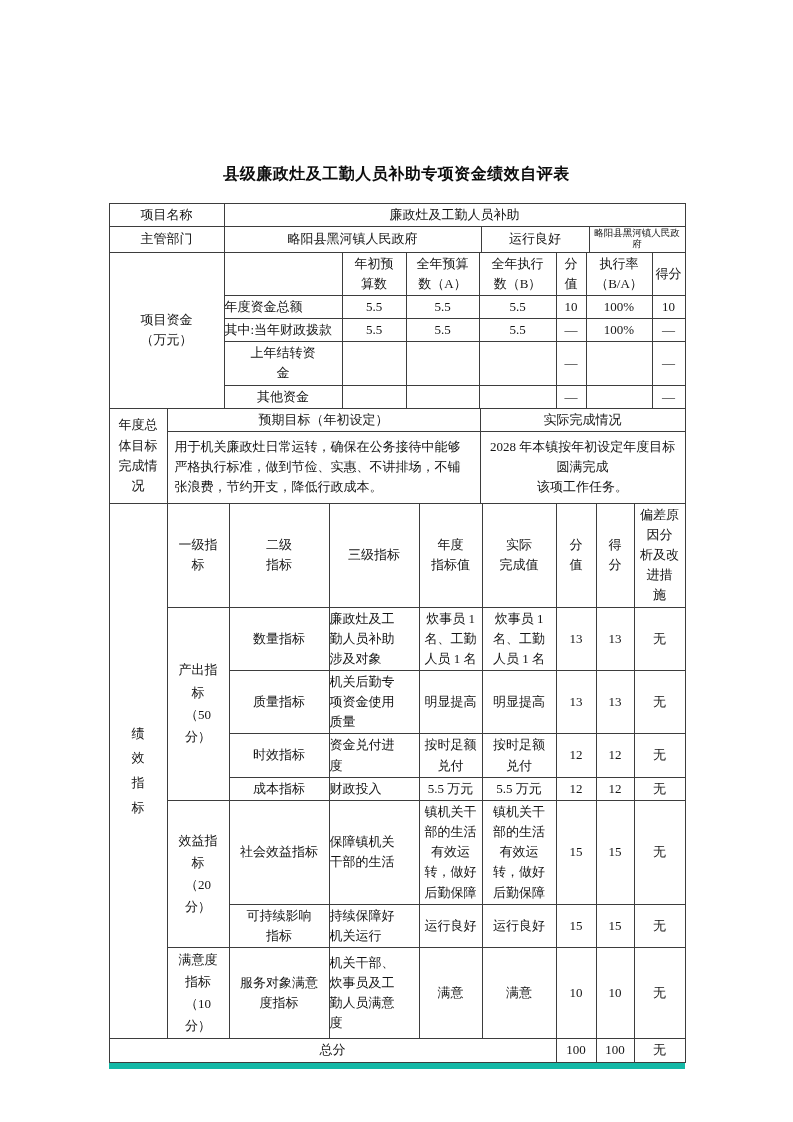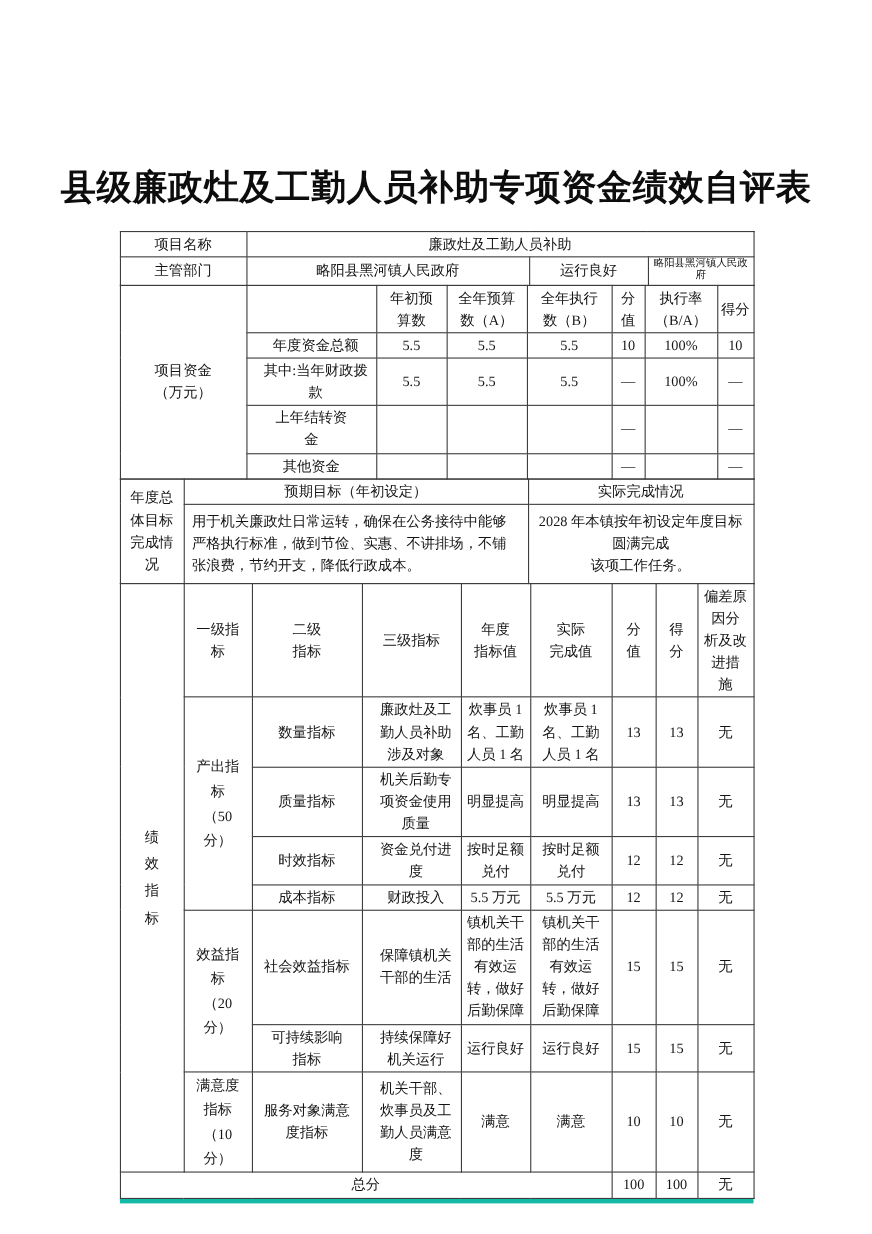--- a/index.html
+++ b/index.html
@@ -7,57 +7,57 @@
   .page {
     position: relative;
     width: 793px;
     height: 1122px;
     background: #ffffff;
     font-family: "Liberation Serif", "DejaVu Serif", serif;
     color: #141414;
     overflow: hidden;
   }
   .title {
-    margin: 0;
+    margin: 14px;
     padding-top: 150px;
     text-align: center;
-    font-size: 32px;
+    font-size: 16px;
     font-weight: bold;
     letter-spacing: 0.5px;
     line-height: 1.3;
     color: #0d0d0d;
   }
   .subtitle {
     margin-top: 5px;
     text-align: center;
     font-size: 13px;
   }
   .tablewrap {
     width: 576px;
     margin: 18px auto 0 auto;
-    border-bottom: 4px solid #14b8a6;
+    border-bottom: 6px solid #14b8a6;
   }
   table.t {
     border-collapse: collapse;
     table-layout: fixed;
     width: 576px;
   }
   table.t + table.t { margin-top: -1px; }
   .t td {
     border: 1px solid #3d3d3d;
     text-align: center;
     vertical-align: middle;
     font-size: 13px;
     line-height: 1.55;
     padding: 1px 3px;
     white-space: pre-line;
     overflow: hidden;
     word-break: break-all;
   }
-  .t td.left { text-align: center; padding-left: 11px; }
+  .t td.left { text-align: left; padding-left: 0; }
   .t td.para { text-align: left; padding: 2px 7px; }
   .t td.small { font-size: 9.5px; line-height: 1.2; }
   .t td.vlabel { line-height: 1.9; }
   .t td.glabel { line-height: 1.7; }
 </style>
 </head>
 <body>
 
 <div class="page">
 

